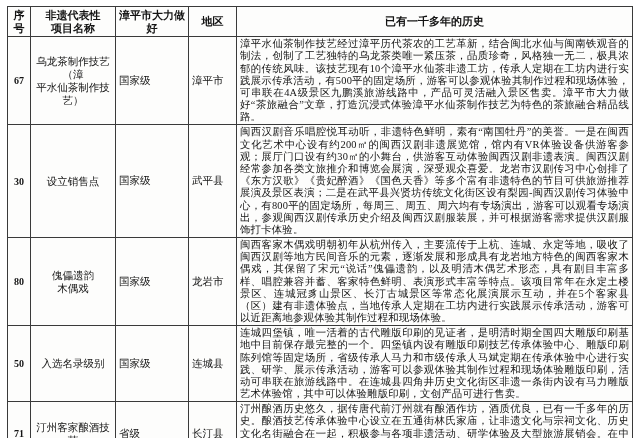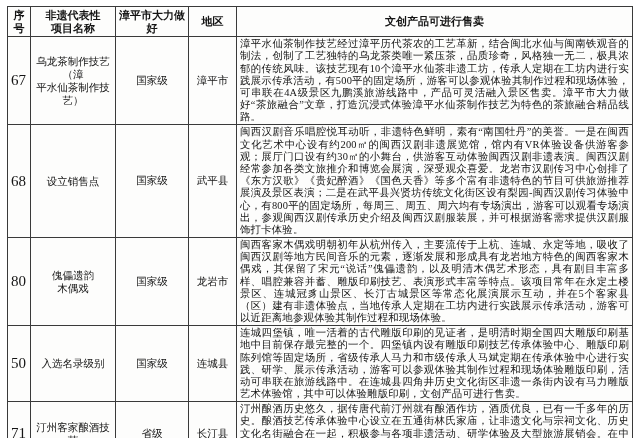--- a/index.html
+++ b/index.html
@@ -38,31 +38,33 @@
     font-weight: bold;
     text-align: center;
     line-height: 1.15;
     padding: 2px 1px;
   }
   th .hwrap {
     display: inline-block;
     white-space: pre-line;
   }
   td.c-id {
-    font-size: 15px;
+    text-align: center;
+    font-size: 10px;
+    font-weight: bold;
   }
   td.c-name {
     text-align: center;
     font-size: 10.5px;
     line-height: 1.25;
     white-space: pre-line;
     padding: 2px 6px;
   }
   td.c-level, td.c-region {
-    text-align: center;
+    text-align: left;
     font-size: 10.5px;
   }
   td.c-desc {
     font-size: 10.4px;
     line-height: 1.17;
     text-align: justify;
     padding: 1px 4px;
     letter-spacing: 0.2px;
     margin-top: 16px;
   }
@@ -87,47 +89,47 @@
       <col style="width:396px">
     </colgroup>
     <tbody>
       <tr class="hdr">
         <th><span class="hwrap">序
 号</span></th>
         <th><span class="hwrap">非遗代表性
 项目名称</span></th>
         <th><span class="hwrap">漳平市大力做好</span></th>
         <th><span class="hwrap">地区</span></th>
-        <th><span class="hwrap">文创产品可进行售卖</span></th>
+        <th><span class="hwrap">已有一千多年的历史</span></th>
       </tr>
 
       <tr class="r67">
         <td class="c-id">67</td>
         <td class="c-name">乌龙茶制作技艺（漳
 平水仙茶制作技艺）</td>
         <td class="c-level">国家级</td>
         <td class="c-region">漳平市</td>
         <td class="c-desc">漳平水仙茶制作技艺经过漳平历代茶农的工艺革新，结合闽北水仙与闽南铁观音的制法，创制了工艺独特的乌龙茶类唯一紧压茶，品质珍奇，风格独一无二，极具浓郁的传统风味。该技艺现有10个漳平水仙茶非遗工坊，传承人定期在工坊内进行实践展示传承活动，有500平的固定场所，游客可以参观体验其制作过程和现场体验，可串联在4A级景区九鹏溪旅游线路中，产品可灵活融入景区售卖。漳平市大力做好“茶旅融合”文章，打造沉浸式体验漳平水仙茶制作技艺为特色的茶旅融合精品线路。</td>
       </tr>
 
       <tr class="r68">
-        <td class="c-id">68</td>
+        <td class="c-id">30</td>
         <td class="c-name">设立销售点</td>
         <td class="c-level">国家级</td>
         <td class="c-region">武平县</td>
         <td class="c-desc">闽西汉剧音乐唱腔悦耳动听，非遗特色鲜明，素有“南国牡丹”的美誉。一是在闽西文化艺术中心设有约200㎡的闽西汉剧非遗展览馆，馆内有VR体验设备供游客参观；展厅门口设有约30㎡的小舞台，供游客互动体验闽西汉剧非遗表演。闽西汉剧经常参加各类文旅推介和博览会展演，深受观众喜爱。龙岩市汉剧传习中心创排了《东方汉歌》《贵妃醉酒》《国色天香》等多个富有非遗特色的节目可供旅游推荐展演及景区表演；二是在武平县兴贤坊传统文化街区设有梨园-闽西汉剧传习体验中心，有800平的固定场所，每周三、周五、周六均有专场演出，游客可以观看专场演出，参观闽西汉剧传承历史介绍及闽西汉剧服装展，并可根据游客需求提供汉剧服饰打卡体验。</td>
       </tr>
 
       <tr class="r69">
         <td class="c-id">80</td>
         <td class="c-name">傀儡遗韵
 木偶戏</td>
         <td class="c-level">国家级</td>
         <td class="c-region">龙岩市</td>
-        <td class="c-desc">闽西客家木偶戏明朝初年从杭州传入，主要流传于上杭、连城、永定等地，吸收了闽西汉剧等地方民间音乐的元素，逐渐发展和形成具有龙岩地方特色的闽西客家木偶戏，其保留了宋元“说话”傀儡遗韵，以及明清木偶艺术形态，具有剧目丰富多样、唱腔兼容并蓄、雕版印刷技艺、表演形式丰富等特点。该项目常年在永定土楼景区、连城冠豸山景区、长汀古城景区等常态化展演展示互动，并在5个客家县（区）建有非遗体验点，当地传承人定期在工坊内进行实践展示传承活动，游客可以近距离地参观体验其制作过程和现场体验。</td>
+        <td class="c-desc">闽西客家木偶戏明朝初年从杭州传入，主要流传于上杭、连城、永定等地，吸收了闽西汉剧等地方民间音乐的元素，逐渐发展和形成具有龙岩地方特色的闽西客家木偶戏，其保留了宋元“说话”傀儡遗韵，以及明清木偶艺术形态，具有剧目丰富多样、唱腔兼容并蓄、客家特色鲜明、表演形式丰富等特点。该项目常年在永定土楼景区、连城冠豸山景区、长汀古城景区等常态化展演展示互动，并在5个客家县（区）建有非遗体验点，当地传承人定期在工坊内进行实践展示传承活动，游客可以近距离地参观体验其制作过程和现场体验。</td>
       </tr>
 
       <tr class="r70">
         <td class="c-id">50</td>
         <td class="c-name">入选名录级别</td>
         <td class="c-level">国家级</td>
         <td class="c-region">连城县</td>
         <td class="c-desc">连城四堡镇，唯一活着的古代雕版印刷的见证者，是明清时期全国四大雕版印刷基地中目前保存最完整的一个。四堡镇内设有雕版印刷技艺传承体验中心、雕版印刷陈列馆等固定场所，省级传承人马力和市级传承人马斌定期在传承体验中心进行实践、研学、展示传承活动，游客可以参观体验其制作过程和现场体验雕版印刷，活动可串联在旅游线路中。在连城县四角井历史文化街区非遗一条街内设有马力雕版艺术体验馆，其中可以体验雕版印刷，文创产品可进行售卖。</td>
       </tr>
 

